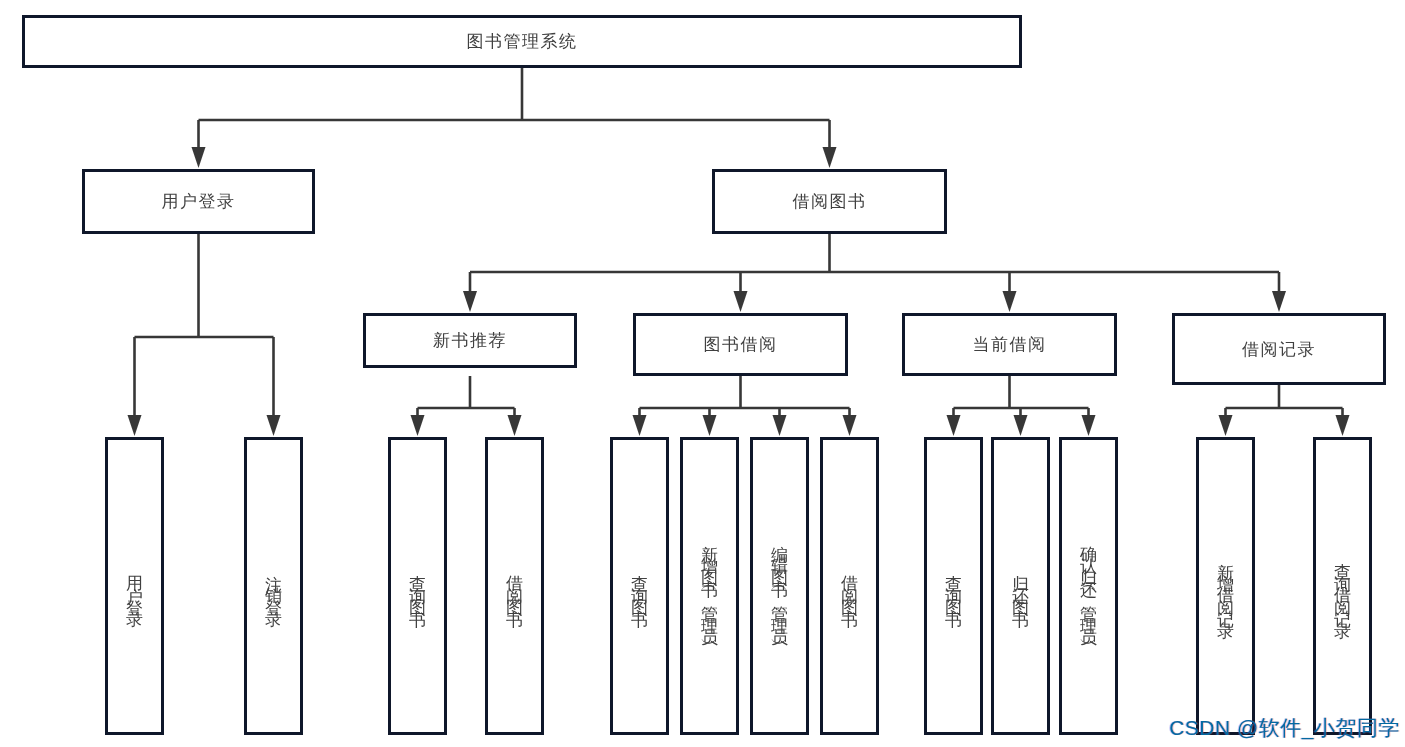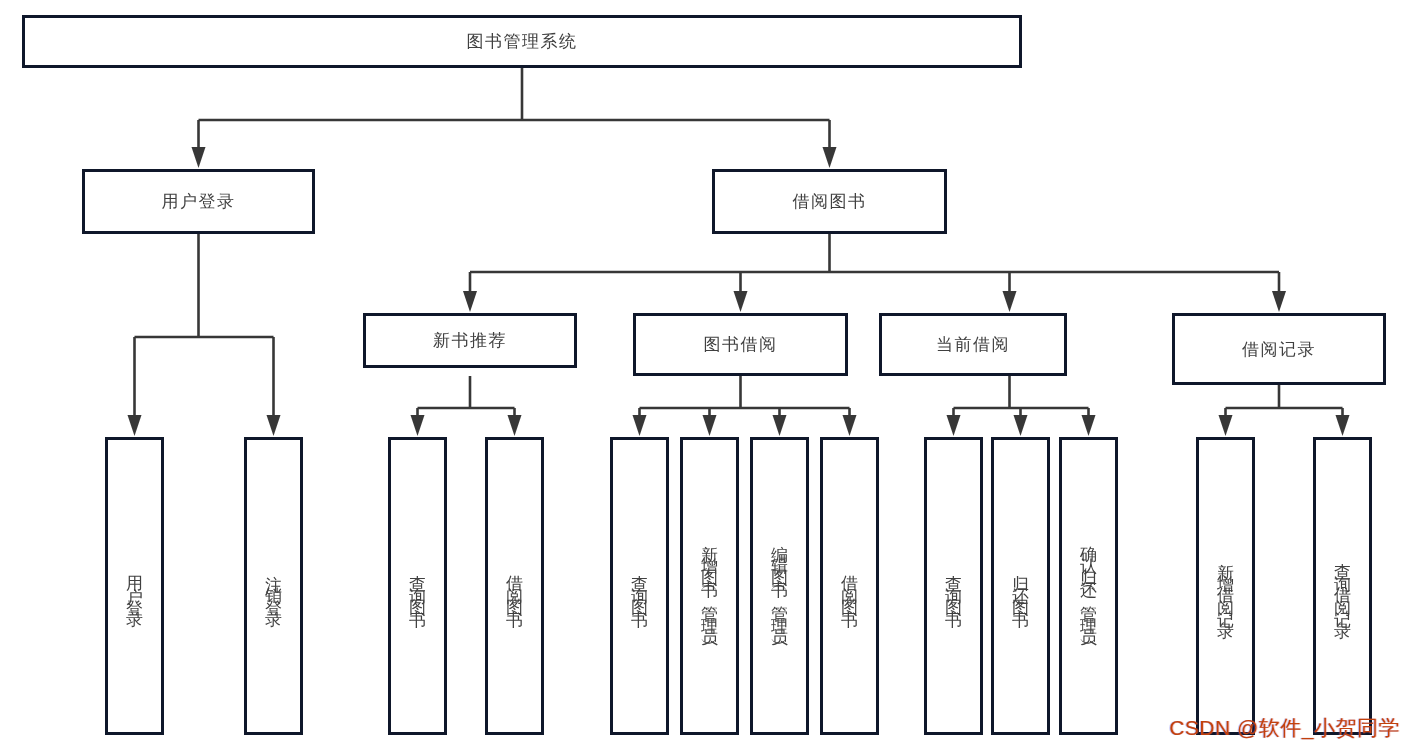--- a/index.html
+++ b/index.html
@@ -44,21 +44,21 @@
     font-size: 17px;
     letter-spacing: 12px;
     line-height: 1.0;
   }
   
   #b-root        { left: 22px;   top: 15px;  width: 1000px; height: 53px; }
   #b-user-login  { left: 82px;   top: 169px; width: 233px;  height: 65px; }
   #b-book-mgmt   { left: 712px;  top: 169px; width: 235px;  height: 65px; }
   #b-new-rec     { left: 363px;  top: 313px; width: 214px;  height: 55px; }
   #b-borrowing   { left: 633px;  top: 313px; width: 215px;  height: 63px; }
-  #b-current     { left: 879px;  top: 313px; width: 188px;  height: 63px; }
+  #b-current     { left: 902px;  top: 313px; width: 215px;  height: 63px; }
   #b-records     { left: 1172px; top: 313px; width: 214px;  height: 72px; }
   .leaf          { top: 437px; width: 59px; height: 298px; }
   #l-user-login  { left: 105px; }
   #l-logout      { left: 244px; }
   #l-query-1     { left: 388px; }
   #l-borrow-1    { left: 485px; }
   #l-query-2     { left: 610px; }
   #l-add-book    { left: 680px; }
   #l-edit-book   { left: 750px; }
   #l-borrow-2    { left: 820px; }
@@ -66,21 +66,21 @@
   #l-return      { left: 991px; }
   #l-confirm     { left: 1059px; }
   #l-add-rec     { left: 1196px; }
   #l-query-rec   { left: 1313px; }
   #watermark {
     position: absolute;
     right: 5px;
     bottom: 5px;
     z-index: 5;
     font-size: 21px;
-    color: #c2410c;
+    color: #0369a1;
     letter-spacing: 0.5px;
     white-space: nowrap;
     text-shadow: 1px 0 rgba(230, 90, 90, 0.35), -1px 0 rgba(90, 90, 230, 0.35);
   }
 </style>
 </head>
 <body>
 
 <div id="canvas">
 

